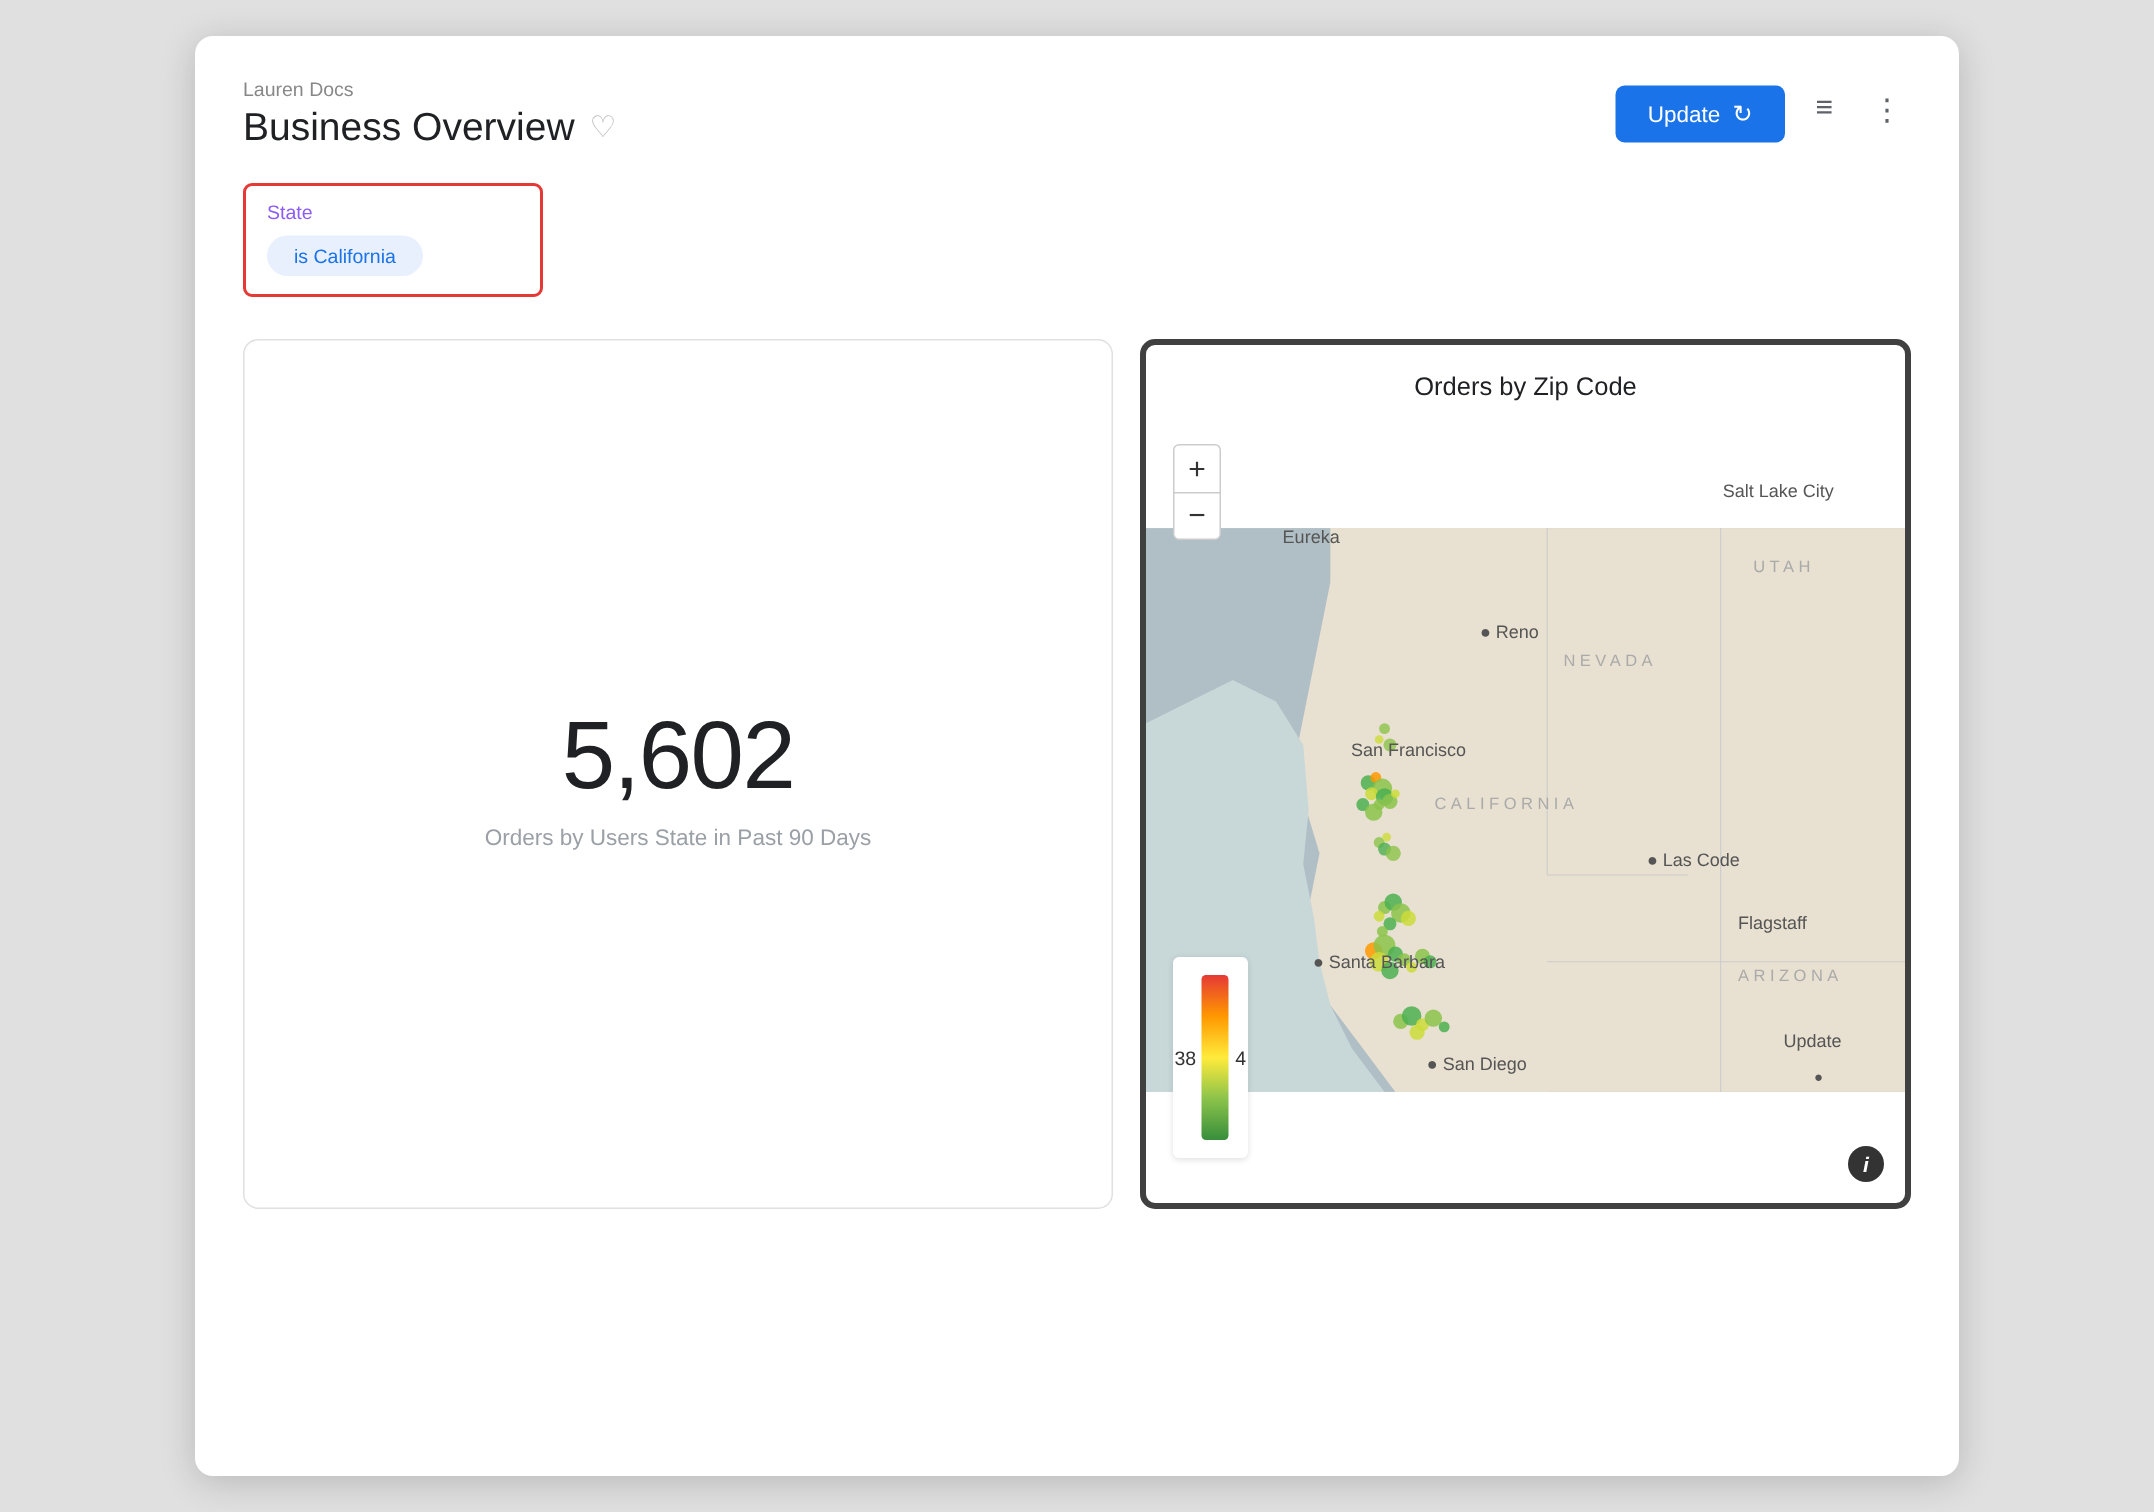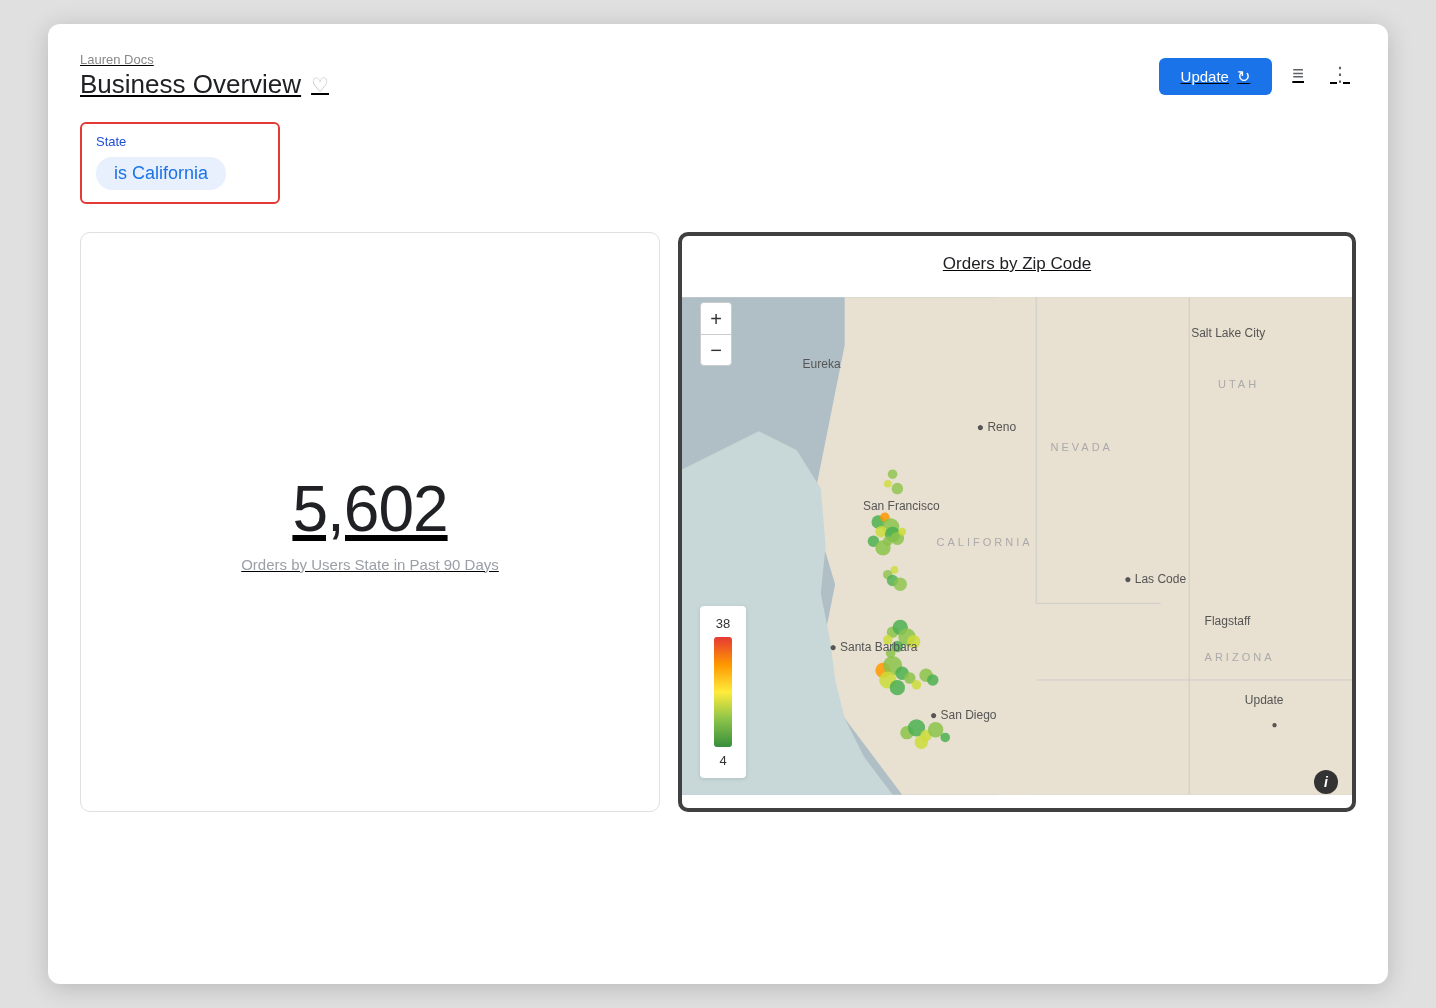--- a/index.html
+++ b/index.html
@@ -9,25 +9,24 @@
       display: flex;
       justify-content: center;
       align-items: center;
       min-height: 100vh;
       padding: 20px;
     }
     .window {
       background: #fff;
       border-radius: 12px;
       box-shadow: 0 4px 24px rgba(0,0,0,0.18);
-      width: 1340px;
+      width: 1176px;
       min-height: 960px;
       padding: 28px 32px 32px 32px;
       position: relative;
-      text-decoration: underline;
     }
     .breadcrumb {
       font-size: 13px;
       color: #888;
       margin-bottom: 2px;
     }
     .header-row {
       display: flex;
       align-items: center;
       justify-content: space-between;
@@ -88,29 +87,29 @@
     }
     .filter-box {
       border: 2.5px solid #e53935;
       border-radius: 6px;
       display: inline-block;
       padding: 10px 14px 12px 14px;
       min-width: 200px;
     }
     .filter-label {
       font-size: 13px;
-      color: #1d4ed8;
+      color: #8b5cf6;
       margin-bottom: 8px;
     }
     .filter-chip {
       background: #e8f0fe;
       color: #1a73e8;
       border-radius: 16px;
       padding: 6px 18px;
-      font-size: 18px;
+      font-size: 13px;
       font-weight: 400;
       display: inline-block;
       cursor: pointer;
     }
     .panels-row {
       display: flex;
       gap: 18px;
       align-items: stretch;
     }
     .panel-left {
@@ -195,24 +194,24 @@
     }
     .map-ctrl-btn:last-child {
       border-radius: 0 0 4px 4px;
     }
     .map-legend {
       position: absolute;
       bottom: 30px;
       left: 18px;
       background: #fff;
       border-radius: 4px;
-      padding: 10px 14px;
+      padding: 10px 1px;
       z-index: 10;
       display: flex;
-      flex-direction: column;
+      flex-direction: row;
       align-items: center;
       gap: 4px;
       box-shadow: 0 1px 4px rgba(0,0,0,0.12);
     }
     .legend-max {
       font-size: 13px;
       color: #333;
     }
     .legend-bar {
       width: 18px;

